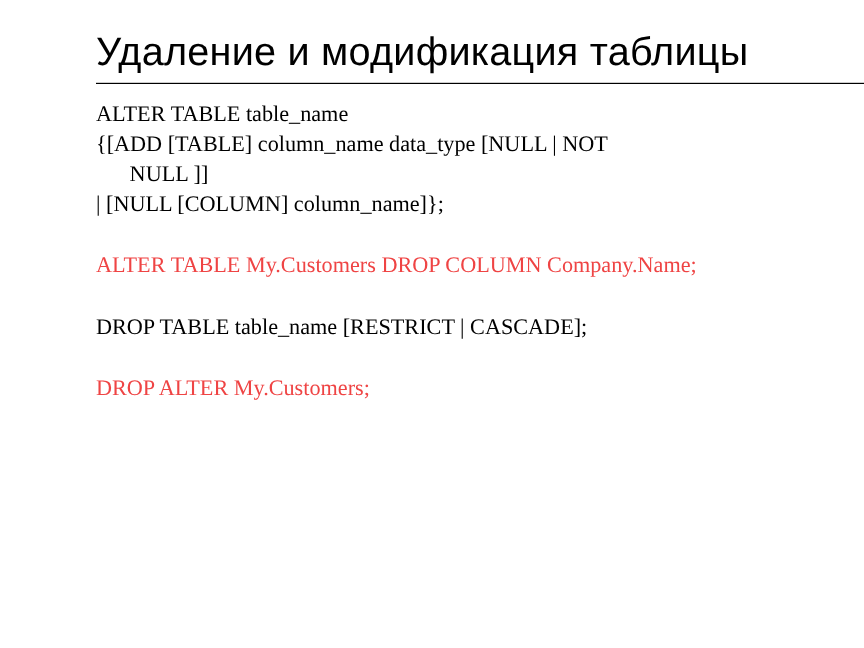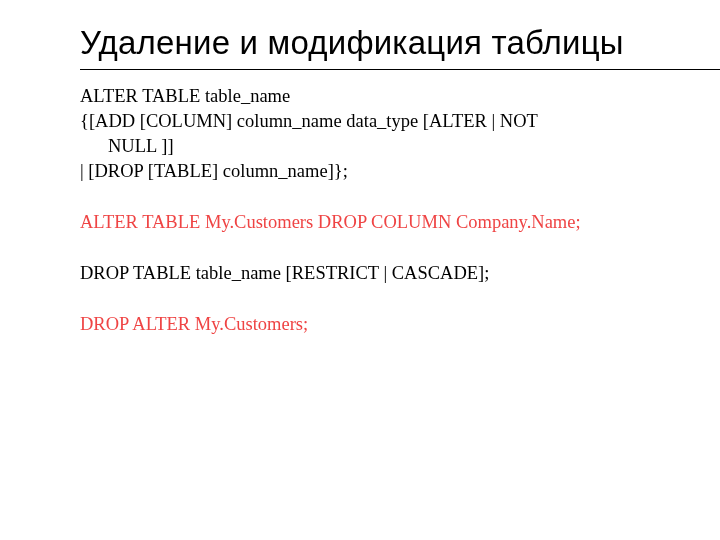--- a/index.html
+++ b/index.html
@@ -53,23 +53,23 @@
 </head>
 <body>
 
 <div class="slide">
   <h1 class="title">Удаление и модификация таблицы</h1>
   <hr class="rule">
   <div class="body">
 
     <div class="para tight">
       <span>ALTER TABLE table_name</span><br>
-      <span>{[ADD [COLUMN] column_name data_type [ALTER | NOT</span><br>
+      <span>{[ADD [TABLE] column_name data_type [NULL | NOT</span><br>
       <span class="ind">NULL ]]</span>
-      <span>| [DROP [TABLE] column_name]};</span>
+      <span>| [NULL [COLUMN] column_name]};</span>
     </div>
 
     <div class="para maroon">
       <span>ALTER TABLE My.Customers DROP COLUMN Company.Name;</span>
     </div>
 
     <div class="para">
       <span>DROP TABLE table_name [RESTRICT | CASCADE];</span>
     </div>
 

